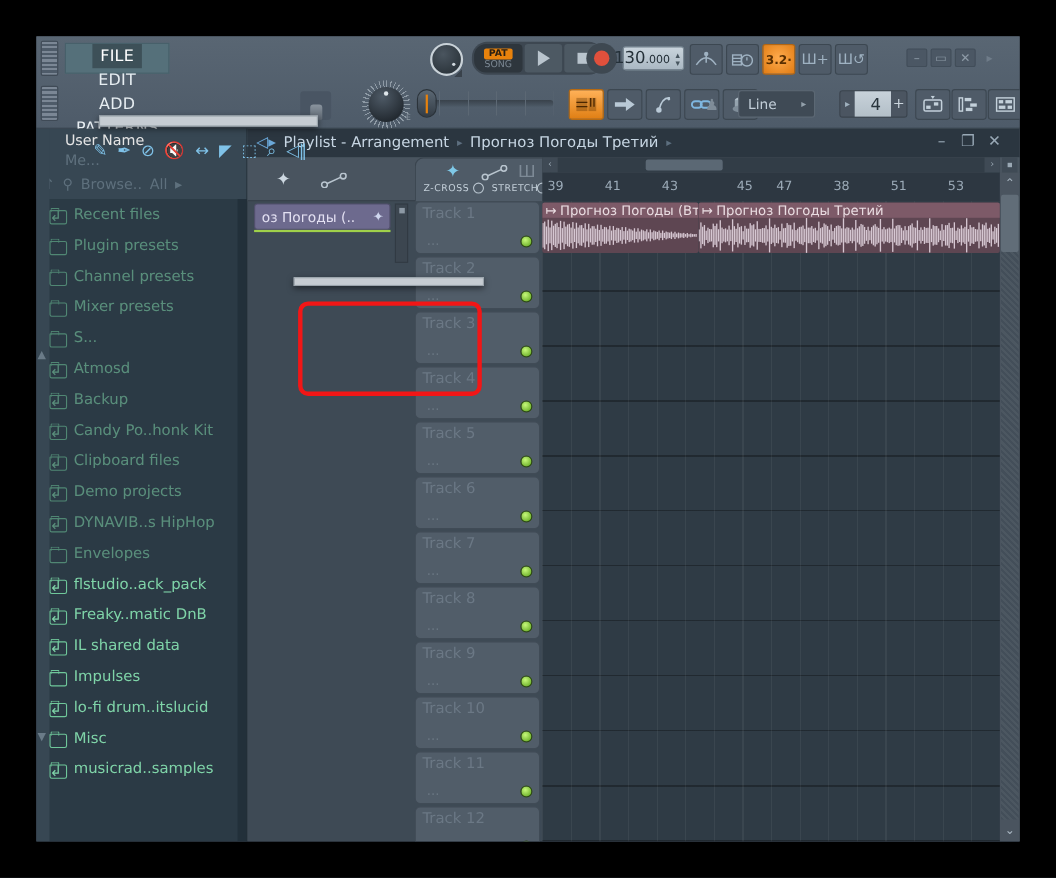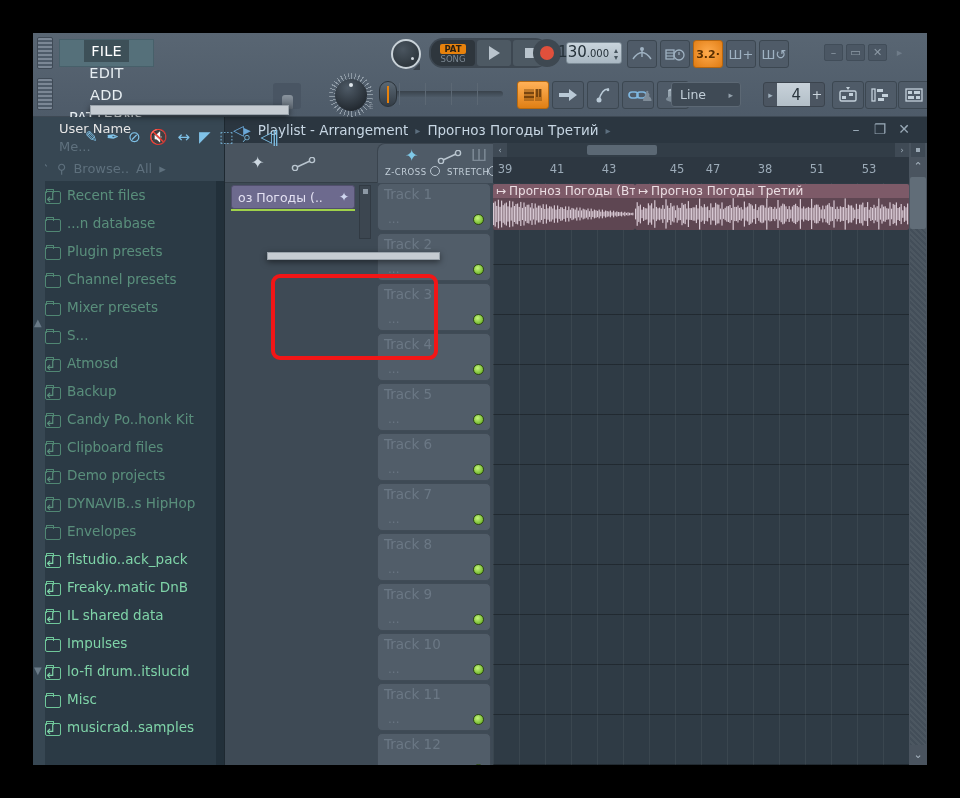--- a/index.html
+++ b/index.html
@@ -430,24 +430,20 @@
       </div>
     </div>
     <div class="br-updn">
       <div class="br-chev" style="top:200px">▲</div>
       <div class="br-chev" style="top:548px">▼</div>
     </div>
     <div class="br-list" id="browser-list">
         <div class="br-item" style="opacity: 0.55;">
           <span class="fico plus"><span>↲</span></span>
           <span>Recent files</span>
-        </div>
-        <div class="br-item" style="opacity: 0.55;">
-          <span class="fico"></span>
-          <span>...n database</span>
         </div>
         <div class="br-item" style="opacity: 0.55;">
           <span class="fico"></span>
           <span>Plugin presets</span>
         </div>
         <div class="br-item" style="opacity: 0.55;">
           <span class="fico"></span>
           <span>Channel presets</span>
         </div>
         <div class="br-item" style="opacity: 0.55;">

